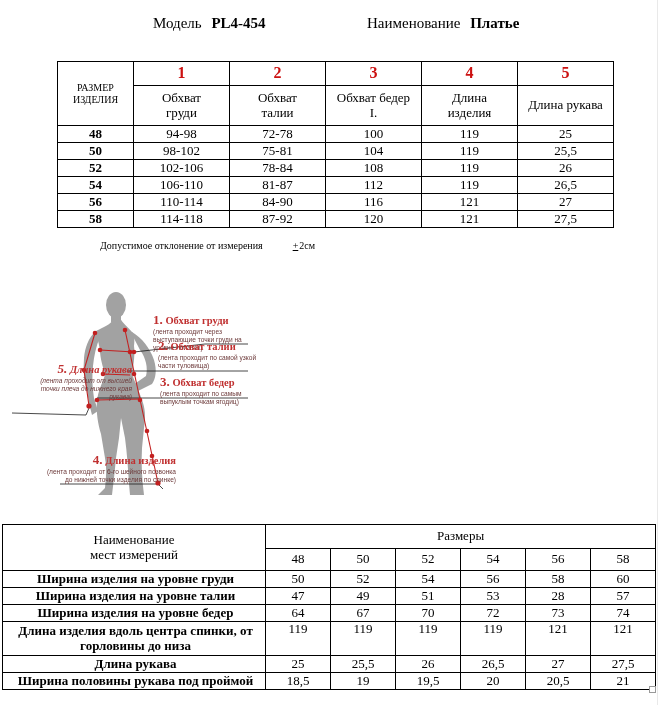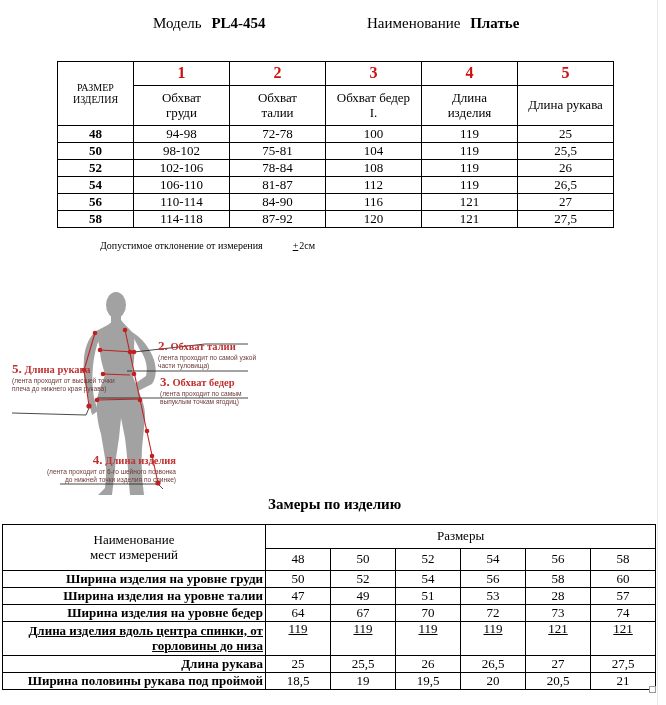--- a/index.html
+++ b/index.html
@@ -42,31 +42,31 @@
   .figure-area { position: absolute; left: 8px; top: 288px; width: 252px; height: 212px; }
   .figure-area svg { position: absolute; left: 0; top: 0; }
   .annot { position: absolute; }
   .annot .a-title { color: #c03030; font-weight: bold; font-size: 10.5px; font-family: "Liberation Serif", serif; white-space: nowrap; }
   .annot .a-title .a-num { font-size: 13px; }
   .annot .a-desc { color: #6d3a3a; font-size: 6.6px; line-height: 1.2; font-family: "Liberation Sans", sans-serif; }
   .annot-1 { left: 145px; top: 24px;  width: 100px; text-align: left; }
   .annot-2 { left: 150px; top: 50px;  width: 100px; text-align: left; }
   .annot-3 { left: 152px; top: 86px;  width: 100px; text-align: left; }
   .annot-4 { left: 30px;  top: 164px; width: 138px; text-align: right; }
-  .annot-5 { left: 4px;   top: 73px;  width: 112px; text-align: left; }
+  .annot-5 { left: 12px;   top: 73px;  width: 112px; text-align: right; font-style: italic; }
   
   .measure-title { position: absolute; left: 268px; top: 496px; font-size: 15px; font-weight: bold; }
   .measure-table { position: absolute; left: 2px; top: 524px; width: 653px; }
   .measure-table col.m0 { width: 263px; }
   .measure-table col.ms { width: 65px; }
   .measure-table tr.m-h1 { height: 24px; }
   .measure-table tr.m-h2 { height: 22px; }
   .measure-table tr.m-row { height: 17px; }
-  .measure-table tr.m-row-tall { height: 34px; text-decoration: underline; }
-  .measure-table td.rowlabel { text-align: right; padding-left: 5px; font-weight: bold; }
+  .measure-table tr.m-row-tall { height: 34px; }
+  .measure-table td.rowlabel { text-align: center; padding-left: 5px; font-weight: bold; }
   .corner-sq { position: absolute; left: 649px; top: 686px; width: 7px; height: 7px; border: 1px solid #999; background: #fff; }
 </style>
 </head>
 <body>
 
 <div id="page">
   <div class="right-edge"></div>
 
   <div class="doc-header">
     <div class="model-block">
@@ -248,39 +248,42 @@
         <circle cx="92" cy="62" r="2.3"></circle>
           <circle cx="126" cy="64" r="2.3"></circle>
         <circle cx="95" cy="86" r="2.3"></circle>
           <circle cx="89" cy="112" r="2.3"></circle>
         <circle cx="87" cy="45" r="2.3"></circle>
           <circle cx="76" cy="82" r="2.3"></circle>
         <circle cx="81" cy="118" r="2.6"></circle>
       </g>
     </svg>
 
+    <div class="annot annot-1">
+      <div class="a-title"><span class="a-num">1.</span> <span>Обхват груди</span></div>
+      <div class="a-desc">(лента проходит через выступающие точки груди на уровне лопаток)</div>
+    </div>
     <div class="annot annot-2">
       <div class="a-title"><span class="a-num">2.</span> <span>Обхват талии</span></div>
       <div class="a-desc">(лента проходит по самой узкой части туловища)</div>
     </div>
     <div class="annot annot-3">
       <div class="a-title"><span class="a-num">3.</span> <span>Обхват бедер</span></div>
       <div class="a-desc">(лента проходит по самым выпуклым точкам ягодиц)</div>
     </div>
     <div class="annot annot-4">
       <div class="a-title"><span class="a-num">4.</span> <span>Длина изделия</span></div>
       <div class="a-desc">(лента проходит от 6-го шейного позвонка до нижней точки изделия по спинке)</div>
     </div>
     <div class="annot annot-5">
       <div class="a-title"><span class="a-num">5.</span> <span>Длина рукава</span></div>
       <div class="a-desc">(лента проходит от высшей точки плеча до нижнего края рукава)</div>
     </div>
   </div>
 
-  <div class="measure-title">Замеры по изделию</div>
 
   <table class="measure-table">
     <colgroup>
         <col class="m0">
         <col class="ms">
         <col class="ms">
         <col class="ms">
         <col class="ms">
         <col class="ms">
         <col class="ms">

